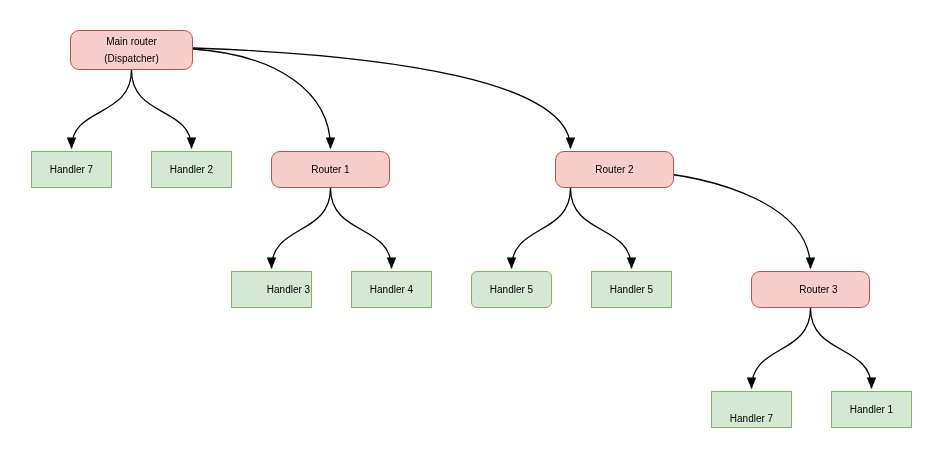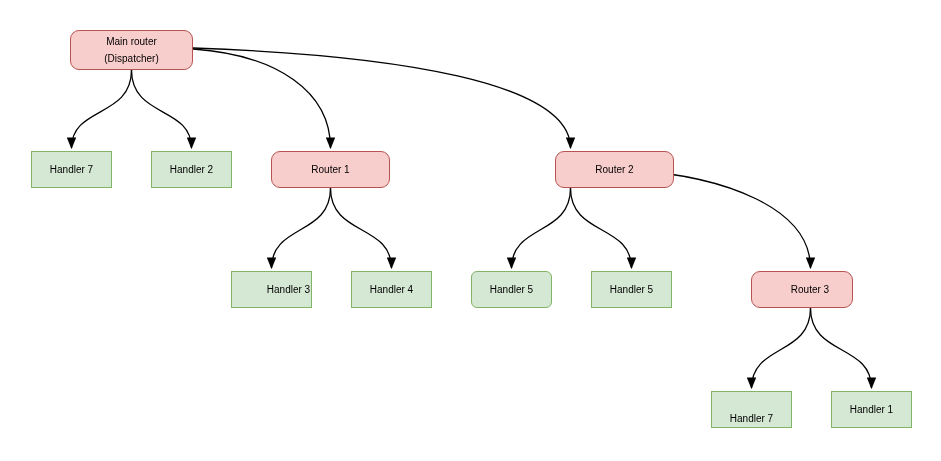--- a/index.html
+++ b/index.html
@@ -105,21 +105,21 @@
   </div>
 
   <div class="node handler" style="left:471px; top:271px; width:81px; height:37px;border-radius:6px;">
     <span>Handler 5</span>
   </div>
 
   <div class="node handler" style="left:591px; top:271px; width:81px; height:37px;">
     <span>Handler 5</span>
   </div>
 
-  <div class="node router" style="left:751px; top:271px; width:102px; height:37px;padding-left:16px;">
+  <div class="node router" style="left:751px; top:271px; width:119px; height:37px;padding-left:16px;">
     <span>Router 3</span>
   </div>
 
   <div class="node handler" style="left:711px; top:391px; width:81px; height:37px;justify-content:flex-end;">
     <span>Handler 7</span>
   </div>
 
   <div class="node handler" style="left:831px; top:391px; width:81px; height:37px;">
     <span>Handler 1</span>
   </div>

